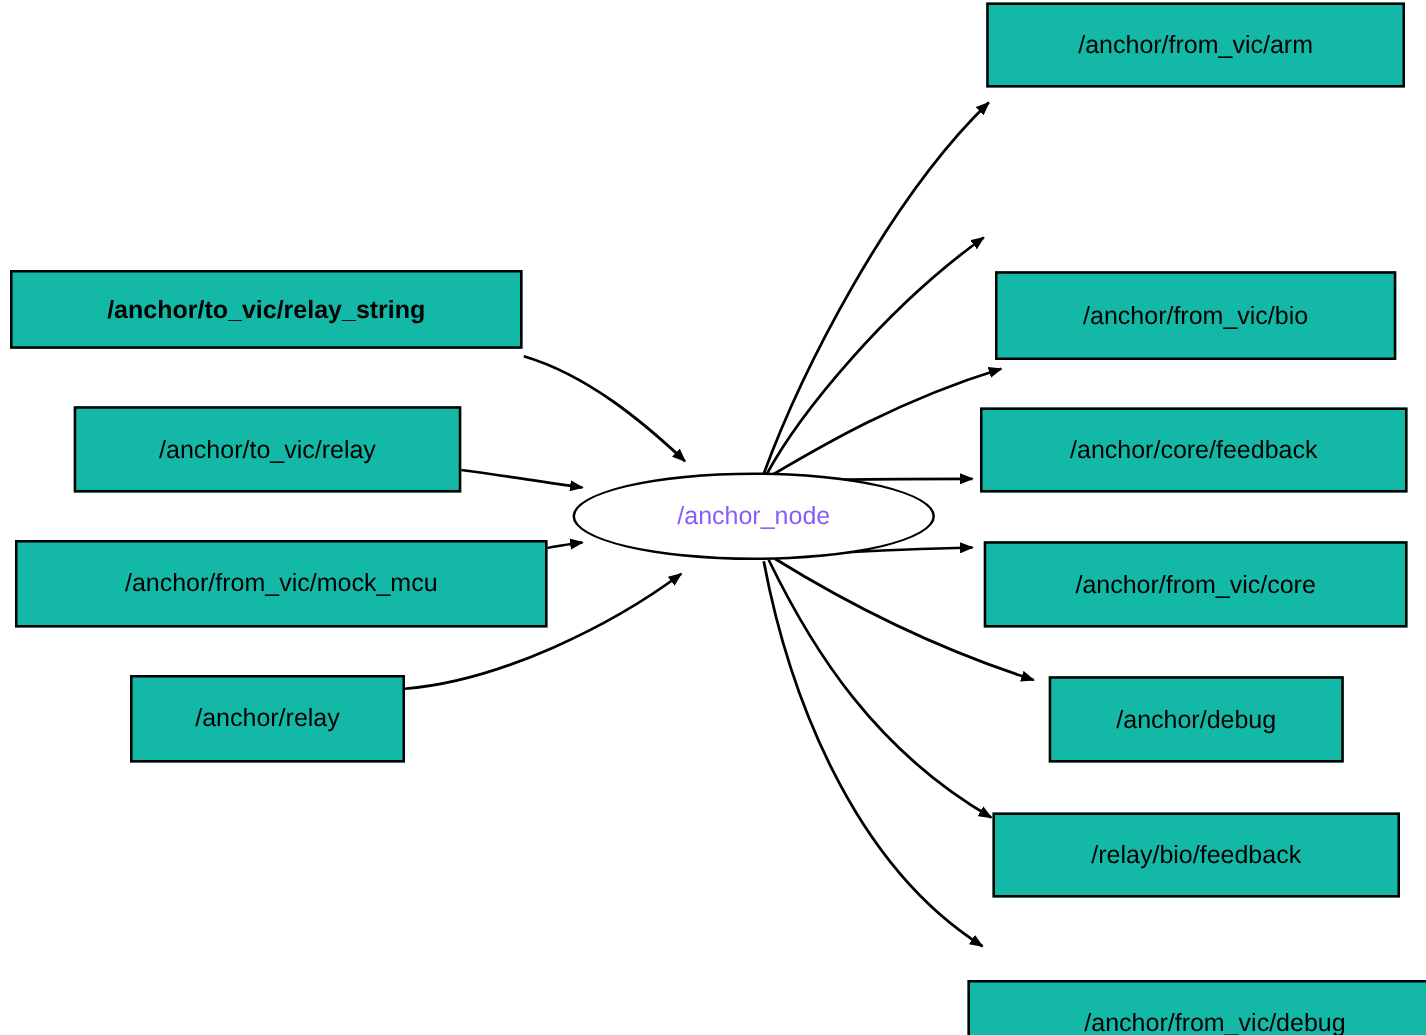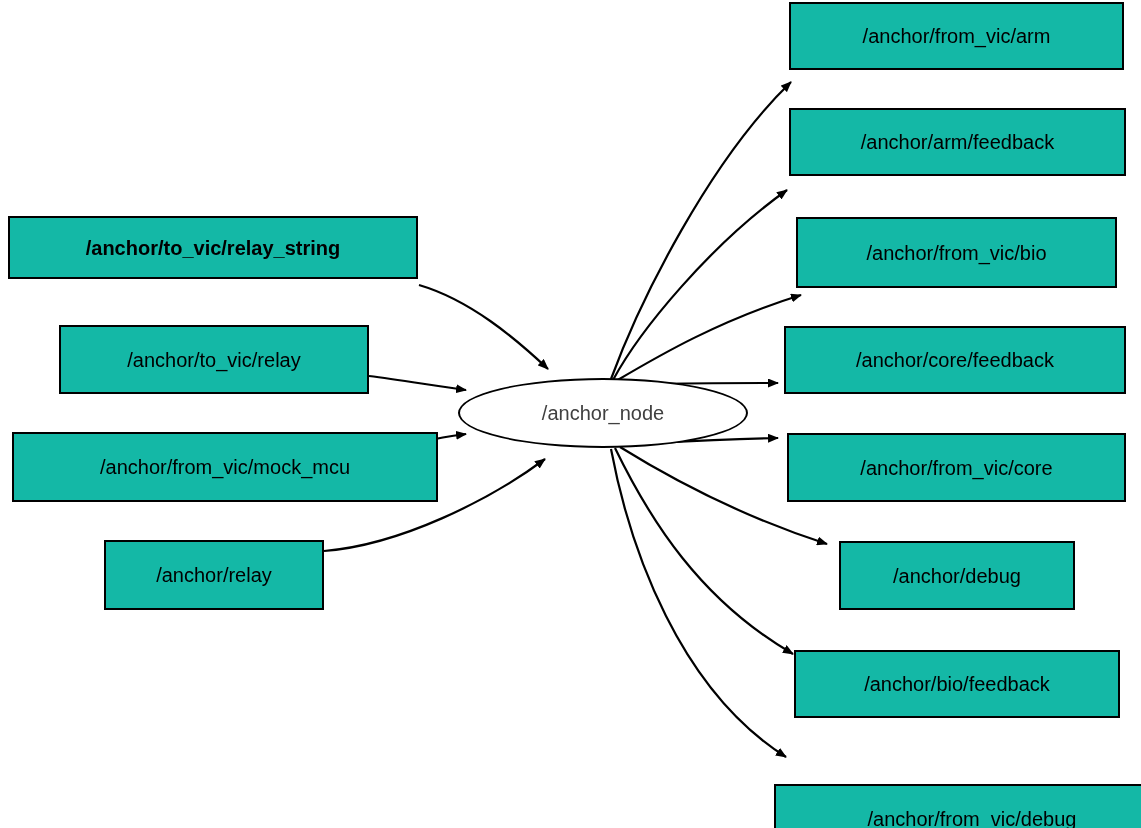--- a/index.html
+++ b/index.html
@@ -44,21 +44,21 @@
     position: absolute;
     box-sizing: border-box;
     display: flex;
     align-items: center;
     justify-content: center;
     pointer-events: none;
   }
   .ros-node .node-label {
     font-family: "Liberation Sans", sans-serif;
     font-size: 20px;
-    color: #404040;
+    color: #8b5cf6;
     line-height: 1;
     white-space: nowrap;
     position: relative;
     z-index: 2;
   }
   .ellipse-shape {
     position: absolute;
     left: 0;
     top: 0;
     width: 100%;
@@ -111,35 +111,32 @@
   </div>
 
   <div class="ros-node" style="left: 458px; top: 378px; width: 290px; height: 70px;">
     <div class="ellipse-shape"></div>
     <span class="node-label">/anchor_node</span>
   </div>
 
   <div class="topic-node" style="left: 789px; top: 2px; width: 335px; height: 68px;">
     <span class="node-label">/anchor/from_vic/arm</span>
   </div>
-  <div class="topic-node" style="left: 789px; top: 108px; width: 337px; height: 68px;">
-    <span class="node-label">/anchor/arm/feedback</span>
-  </div>
   <div class="topic-node" style="left: 796px; top: 217px; width: 321px; height: 71px;">
     <span class="node-label">/anchor/from_vic/bio</span>
   </div>
   <div class="topic-node" style="left: 784px; top: 326px; width: 342px; height: 68px;">
     <span class="node-label">/anchor/core/feedback</span>
   </div>
   <div class="topic-node" style="left: 787px; top: 433px; width: 339px; height: 69px;">
     <span class="node-label">/anchor/from_vic/core</span>
   </div>
   <div class="topic-node" style="left: 839px; top: 541px; width: 236px; height: 69px;">
     <span class="node-label">/anchor/debug</span>
   </div>
   <div class="topic-node" style="left: 794px; top: 650px; width: 326px; height: 68px;">
-    <span class="node-label">/anchor/bio/feedback</span>
+    <span class="node-label">/relay/bio/feedback</span>
   </div>
   <div class="topic-node" style="left: 774px; top: 756px; width: 396px; height: 70px; margin-top: 28px;">
     <span class="node-label">/anchor/from_vic/debug</span>
   </div>
 
 </div>
 
 </body></html>

